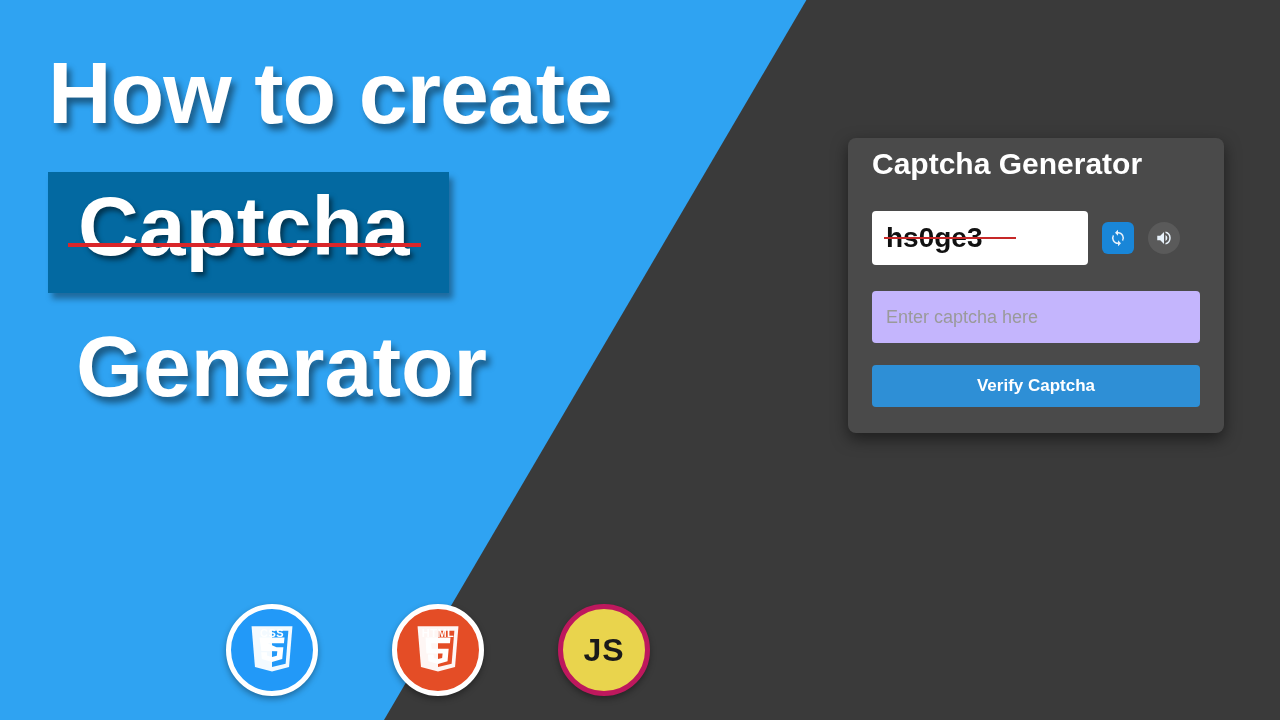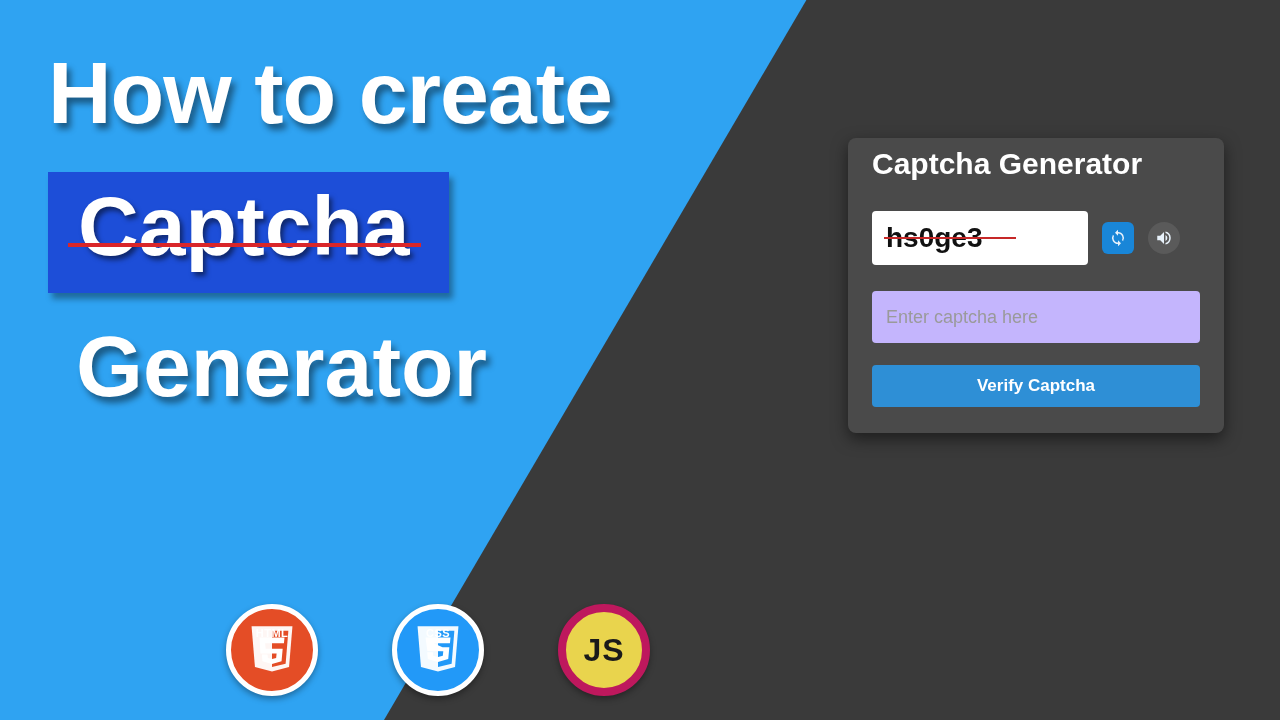--- a/index.html
+++ b/index.html
@@ -15,21 +15,21 @@
   .hero {
     position: absolute; top: 42px; left: 48px; color: #fff;
   }
   .hero .line1 {
     font-size: 88px; font-weight: 800; letter-spacing: -1px;
     text-shadow: 4px 6px 6px rgba(0,0,0,.45);
   }
   .hero .box {
     margin-top: 28px;
     display: inline-block;
-    background: #1d4ed8;
+    background: #0369a1;
     padding: 6px 40px 18px 30px;
     box-shadow: 4px 6px 6px rgba(0,0,0,.35);
     position: relative;
   }
   .hero .box .word {
     font-size: 84px; font-weight: 800; color: #fff;
     text-shadow: 3px 4px 5px rgba(0,0,0,.5);
   }
   .hero .box .strike {
     position: absolute; left: 20px; right: 28px; top: 60%;
@@ -46,21 +46,21 @@
     position: absolute; left: 226px; bottom: 24px; display: flex; gap: 74px;
   }
   .badge {
     width: 92px; height: 92px; border-radius: 50%;
     display: flex; align-items: center; justify-content: center;
     box-shadow: 0 3px 6px rgba(0,0,0,.35);
     position: relative;
   }
   .badge.html { background: #e44d26; border: 5px solid #fff; }
   .badge.css  { background: #2299f8; border: 5px solid #fff; }
-  .badge.js   { background: #e9d44d; border: 8px solid #be185d; }
+  .badge.js   { background: #e9d44d; border: 5px solid #be185d; }
   .badge svg { width: 50px; height: 58px; }
   .badge .txt { position:absolute; top:18px; font-size:11px; font-weight:800; color:#fff; letter-spacing:.5px;}
   .badge.js .jstext { font-size: 32px; font-weight: 900; color: #1a1a1a; letter-spacing:1px;}
 
   
   .card {
     position: absolute; top: 138px; right: 56px;
     width: 376px; background: #4a4a4a; border-radius: 8px;
     padding: 9px 24px 26px 24px;
     box-shadow: 0 6px 16px rgba(0,0,0,.5);
@@ -109,34 +109,34 @@
 <div class="hero">
   <div class="line1">How to create</div>
   <div class="box">
     <span class="word">Captcha</span>
     <span class="strike"></span>
   </div>
   <div class="line3">Generator</div>
 </div>
 
 <div class="badges">
+  <div class="badge css">
+    <span class="txt">CSS</span>
+    <svg viewBox="0 0 44 50">
+      <path fill="#fff" d="M4 4h36l-3 36-15 4-15-4z" opacity=".95"></path>
+      <path fill="#2299f8" d="M22 8v32l12-3 2.4-29z"></path>
+      <path fill="#fff" d="M11 14h22l-.5 5H18l8 3.6h6l-1 10.4-9 2.6-9-2.6-.5-6h5l.25 3 4.25 1.2 4.25-1.2.4-4-14-.2z"></path>
+    </svg>
+  </div>
   <div class="badge html">
     <span class="txt">HTML</span>
     <svg viewBox="0 0 44 50">
       <path fill="#fff" d="M4 4h36l-3 36-15 4-15-4z" opacity=".95"></path>
       <path fill="#e44d26" d="M22 8v32l12-3 2.4-29z"></path>
       <path fill="#fff" d="M11 14h22l-.5 5H16l.4 5h15l-1 11-8.4 2.4-8.4-2.4-.5-6h5l.25 3 3.65 1 3.65-1 .4-4H11.8z"></path>
-    </svg>
-  </div>
-  <div class="badge css">
-    <span class="txt">CSS</span>
-    <svg viewBox="0 0 44 50">
-      <path fill="#fff" d="M4 4h36l-3 36-15 4-15-4z" opacity=".95"></path>
-      <path fill="#2299f8" d="M22 8v32l12-3 2.4-29z"></path>
-      <path fill="#fff" d="M11 14h22l-.5 5H18l8 3.6h6l-1 10.4-9 2.6-9-2.6-.5-6h5l.25 3 4.25 1.2 4.25-1.2.4-4-14-.2z"></path>
     </svg>
   </div>
   <div class="badge js">
     <span class="jstext">JS</span>
   </div>
 </div>
 
 <div class="card">
   <div class="card-title">Captcha Generator</div>
 

